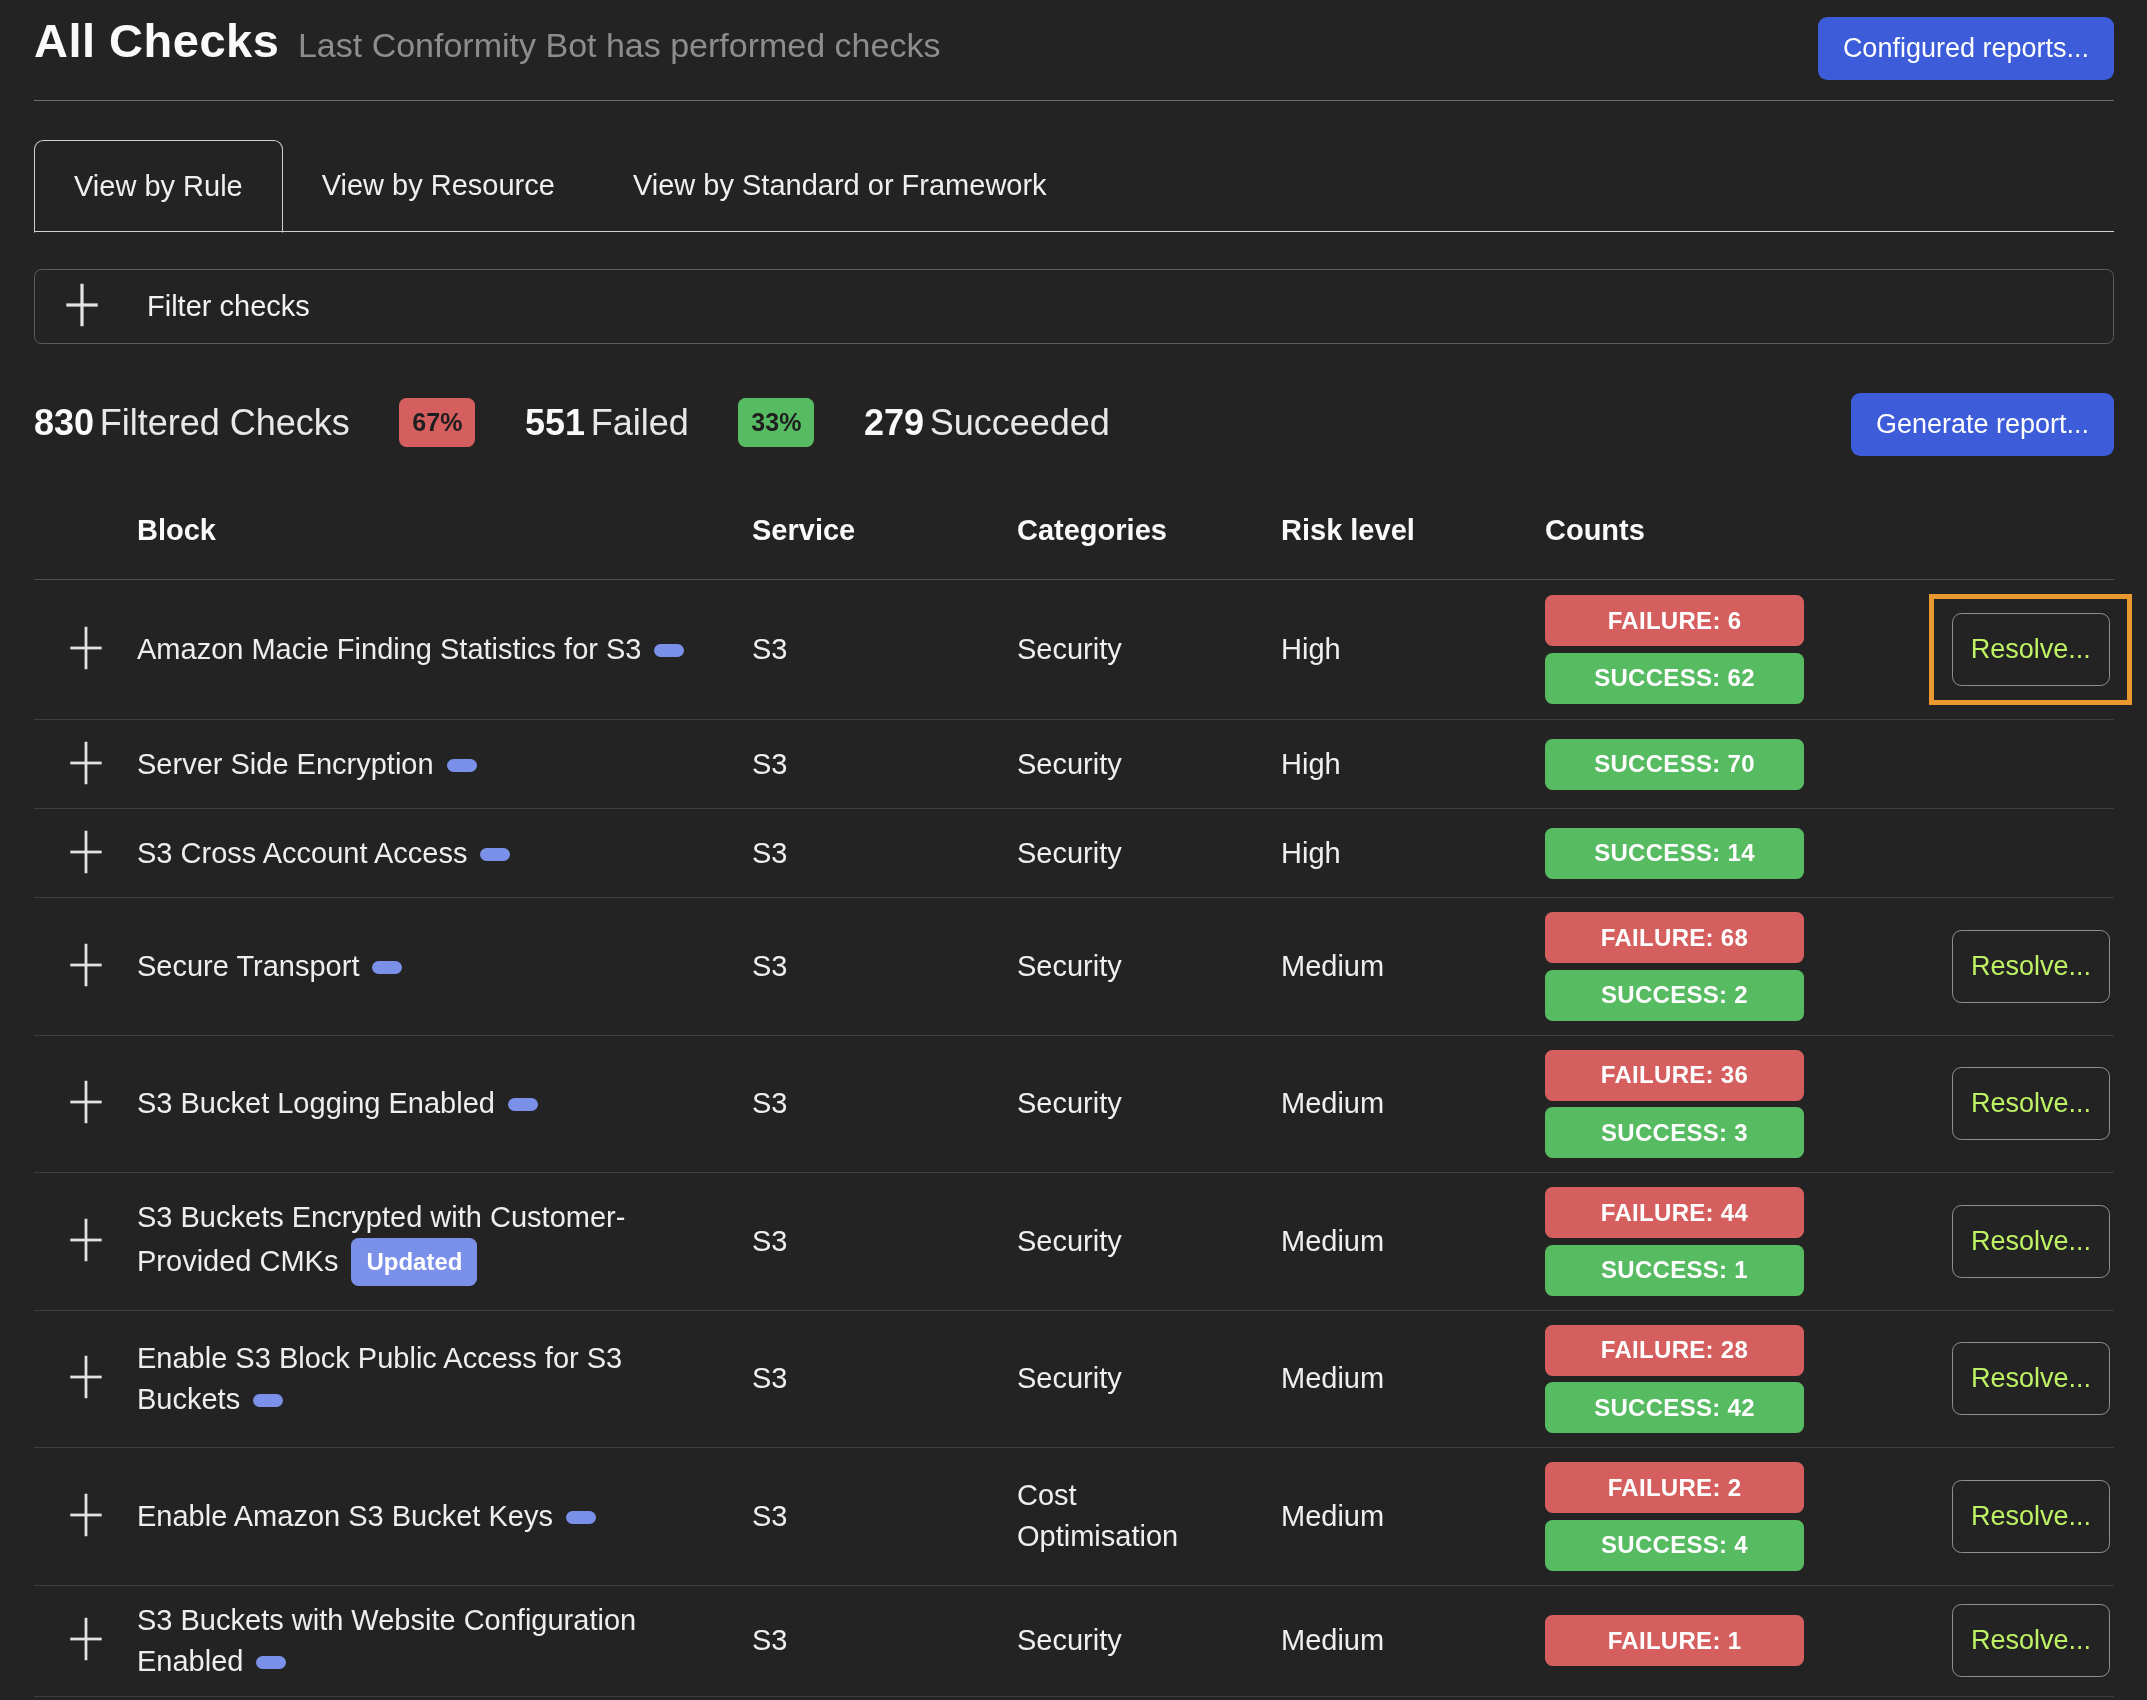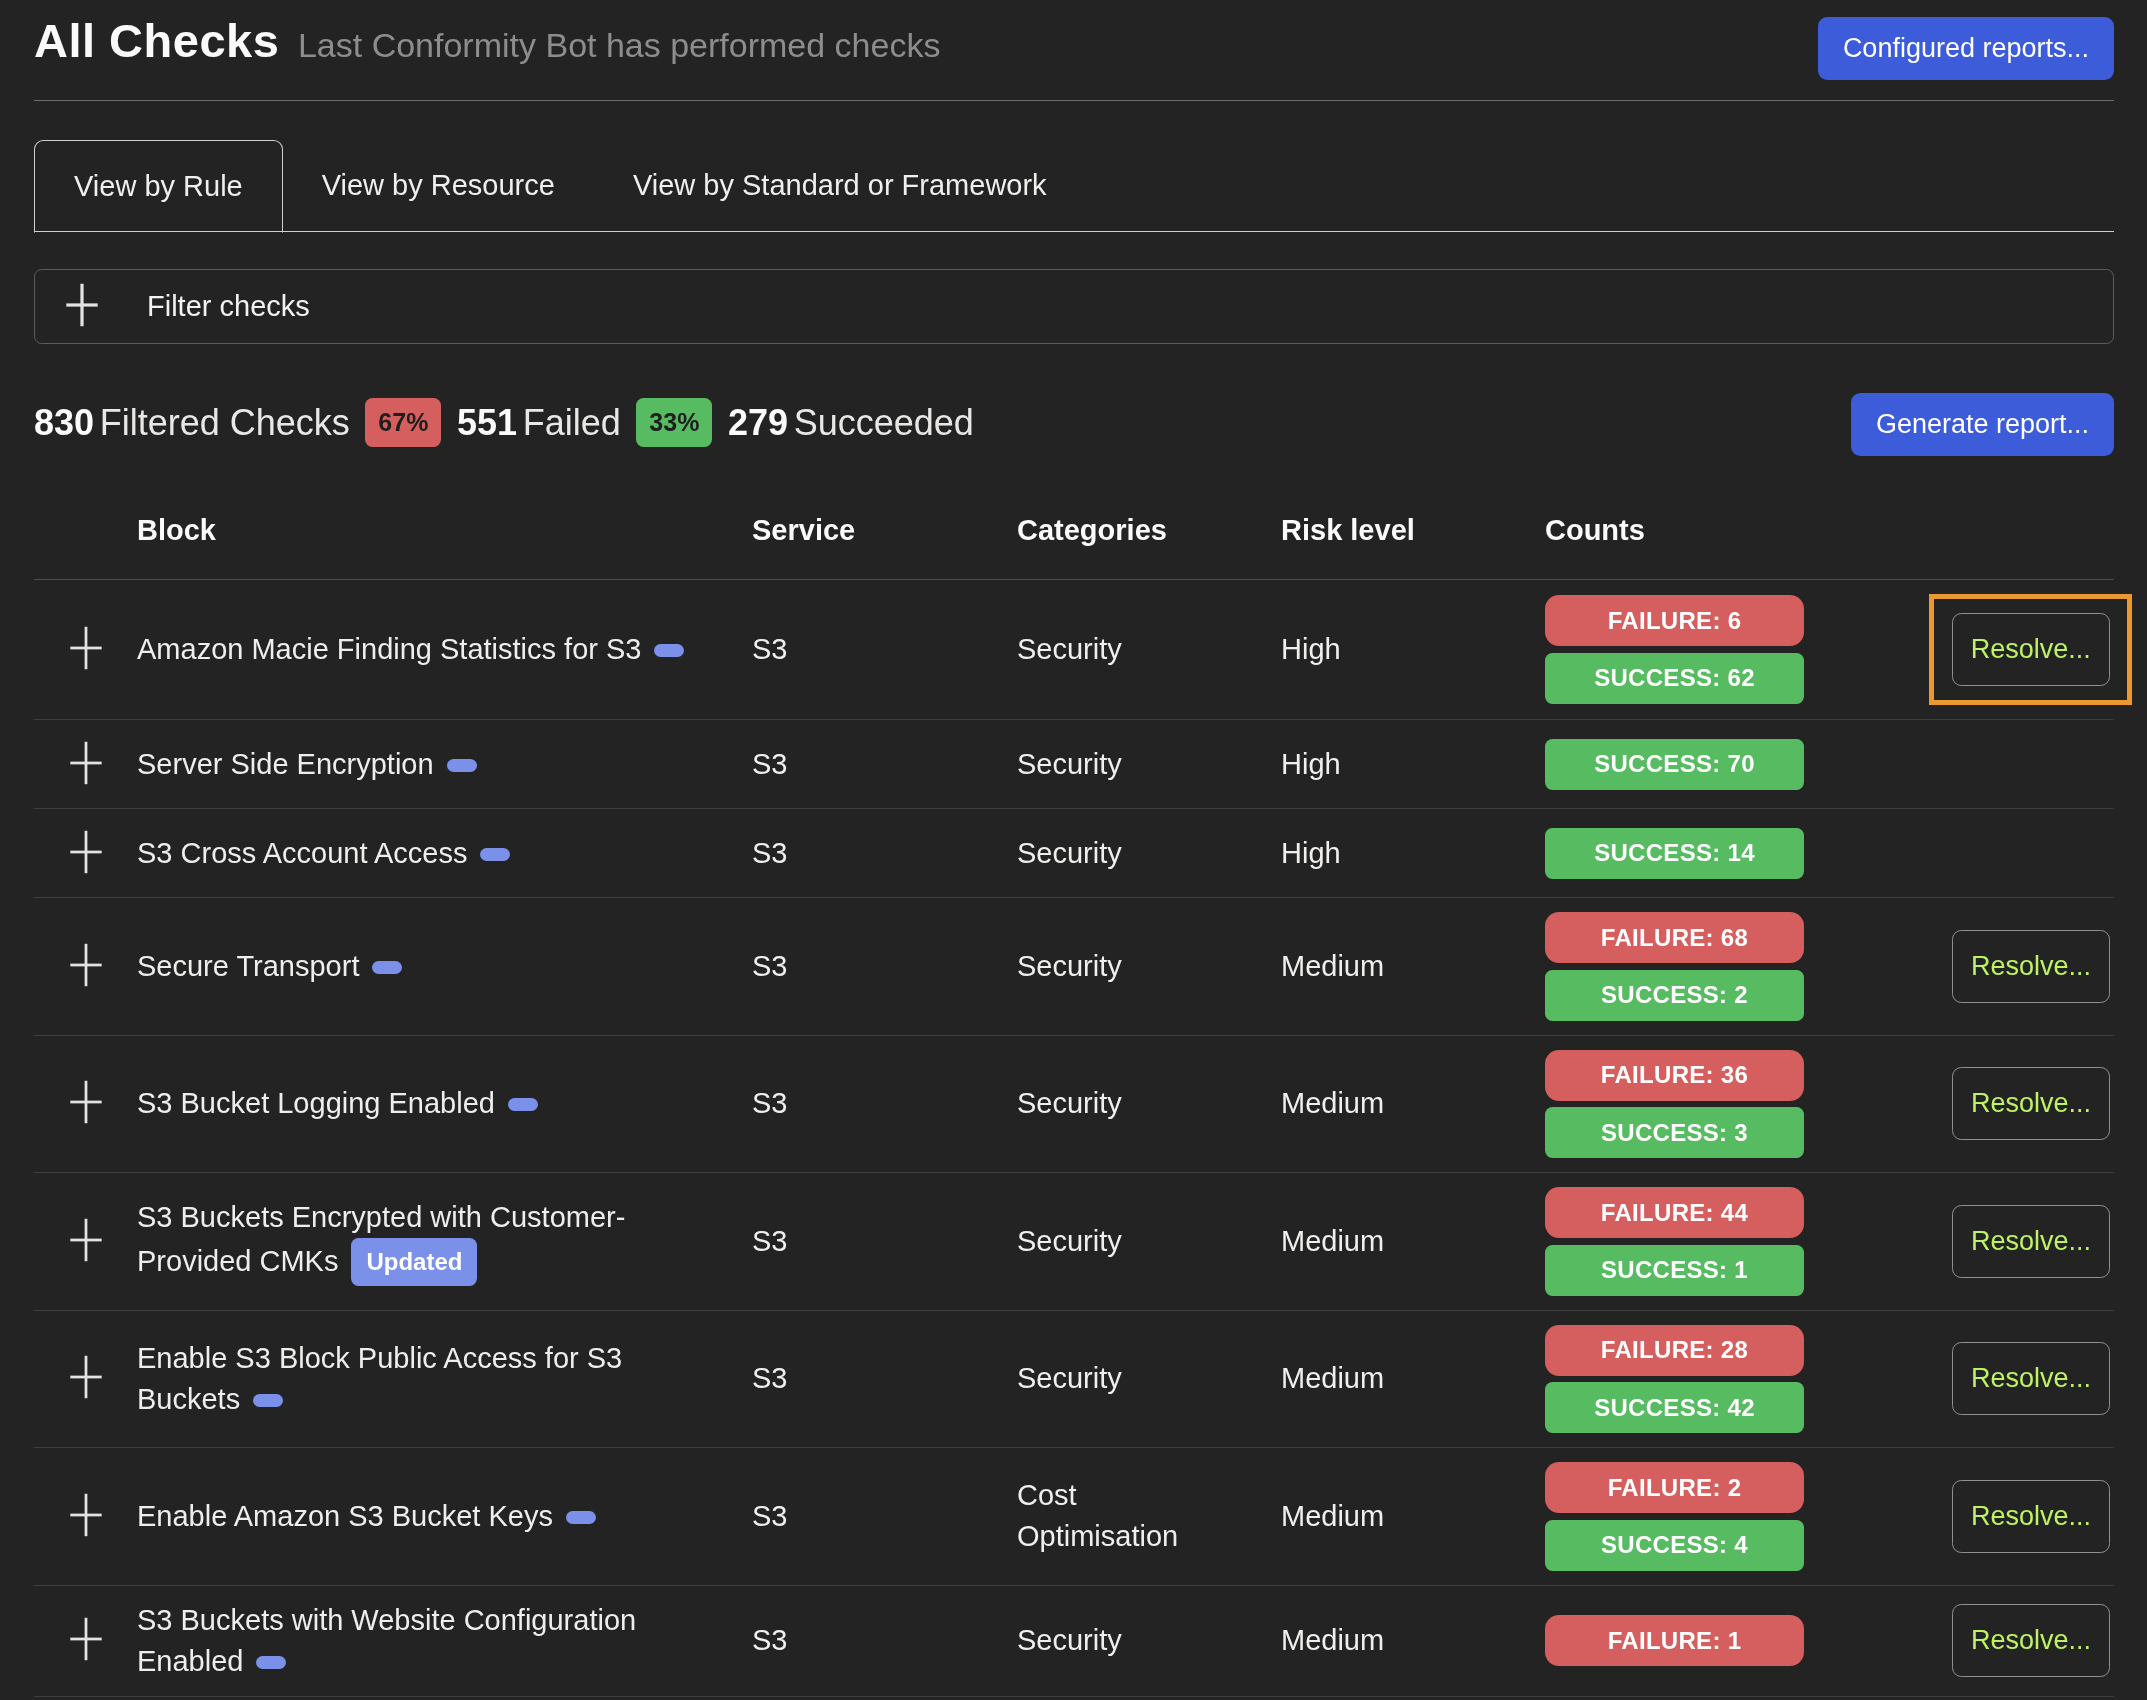--- a/index.html
+++ b/index.html
@@ -50,21 +50,21 @@
 
   
   .filter-bar{
     margin-top:37px;border:1.9px solid #5c5c5c;border-radius:7.5px;height:75px;
     display:flex;align-items:center;gap:48px;padding:0 30px;cursor:pointer;
   }
   .filter-label{font-size:29px;color:#f2f2f2;}
   .plus-glyph{display:block;}
 
   
-  .stats-row{margin-top:45px;display:flex;align-items:center;gap:10px;}
+  .stats-row{margin-top:45px;display:flex;align-items:center;gap:44px;}
   .stat{font-size:36px;color:#e9e8e6;white-space:nowrap;}
   .stat b{color:var(--text-bright);font-weight:bold;margin-right:5.6px;}
   .pct-badge{
     font-size:25px;font-weight:bold;color:#1e1e1e;border-radius:7.5px;
     padding:10.3px 13px;margin:0 5.6px;
   }
   .pct-red{background:var(--failure-red);}
   .pct-green{background:var(--success-green);}
 
   
@@ -82,21 +82,21 @@
   .rule-text{color:#efeeec;}
   .updated-badge{
     display:inline-block;background:var(--updated-blue);color:#fff;font-weight:bold;
     font-size:24px;border-radius:7.5px;padding:6.5px 15px;margin-left:13px;vertical-align:1.9px;
   }
   .cell-counts{display:flex;flex-direction:column;gap:6.5px;padding-right:0;}
   .count-badge{
     width:259px;height:51px;border-radius:7.5px;display:flex;align-items:center;justify-content:center;
     font-size:24px;font-weight:bold;color:#fdfdfd;letter-spacing:0.3px;
   }
-  .count-failure{background:var(--failure-red);border-radius:14px;}
+  .count-failure{background:var(--failure-red);}
   .count-success{background:var(--success-green);}
   .cell-resolve{display:flex;justify-content:flex-start;padding-right:0;}
   .resolve-btn{
     background:transparent;border:1.9px solid #8f8f8f;border-radius:9.3px;color:#bef264;
     font-size:27px;font-family:inherit;width:158px;height:73px;cursor:pointer;
   }
   .highlight-box{
     border:5.6px solid var(--highlight-orange);
     padding:14px 17.7px;display:inline-flex;margin-left:-23px;
   }

